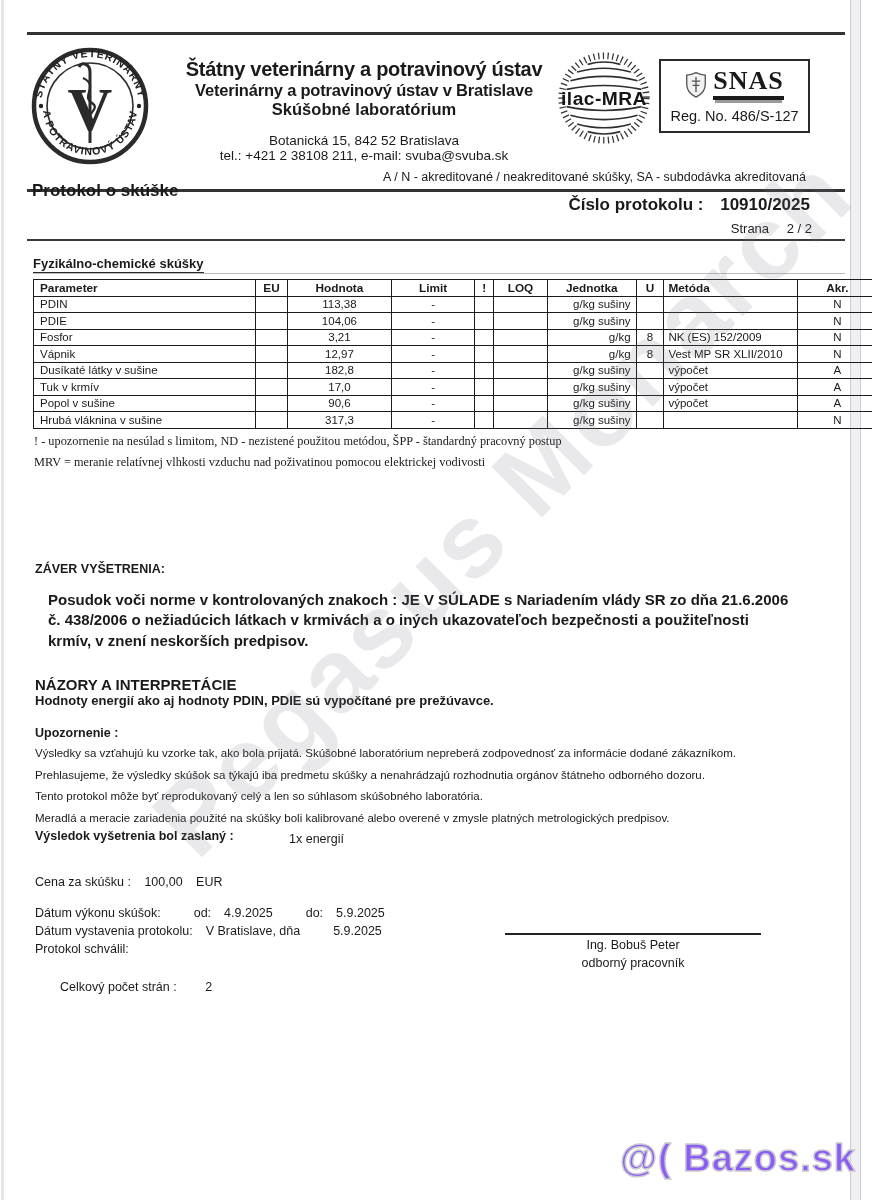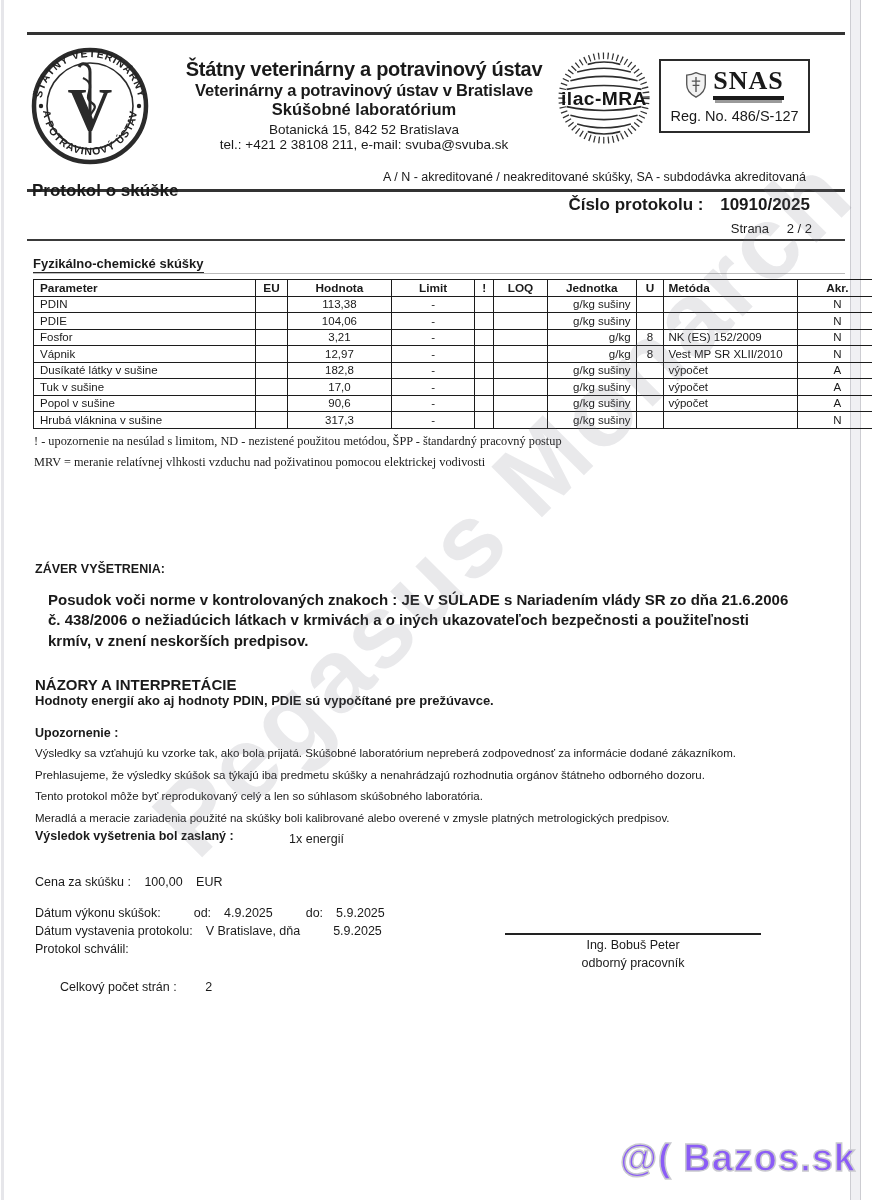--- a/index.html
+++ b/index.html
@@ -14,21 +14,21 @@
                 border-left:1px solid #cdcdd2; border-right:1px solid #cdcdd2; }
 
   .rule { left:27px; width:818px; height:3px; background:#333; }
   .rule-thin { left:27px; width:818px; height:2px; background:#3a3a3a; }
 
   
   .org-block { left:168px; top:58px; width:392px; text-align:center; }
   .org-l1 { font-size:20px; font-weight:bold; letter-spacing:-0.3px; }
   .org-l2 { font-size:16.5px; font-weight:bold; letter-spacing:-0.2px; }
   .org-l3 { font-size:16.5px; font-weight:bold; }
-  .org-addr { font-size:13.5px; margin-top:3px; }
+  .org-addr { font-size:13.5px; margin-top:14px; }
   .org-tel  { font-size:13.5px; }
 
   .snas-box { left:659px; top:59px; width:151px; height:74px; border:2.5px solid #2b2b2b;
               display:flex; flex-direction:column; align-items:center; justify-content:center; }
   .snas-row { display:flex; align-items:center; gap:6px; }
   .snas-word { font-family:"Liberation Serif", serif; font-weight:bold; font-size:26px; letter-spacing:1px;
                border-bottom:4px solid #1a1a1a; box-shadow:0 5px 0 -2px #9a9a9a; line-height:1; padding-bottom:2px; }
   .snas-reg { font-size:14.5px; margin-top:8px; }
 
   .accred-note { top:170px; right:66px; font-size:12.5px; }
@@ -256,21 +256,21 @@
           <td class="c2">182,8</td>
           <td class="c3">-</td>
           <td class="c4"></td>
           <td class="c5"></td>
           <td class="c6">g/kg sušiny</td>
           <td class="c7"></td>
           <td class="c8">výpočet</td>
           <td class="c9">A</td>
         </tr>
         <tr>
-          <td class="c0">Tuk v sušine</td>
+          <td class="c0">Tuk v krmív</td>
           <td class="c1"></td>
           <td class="c2">17,0</td>
           <td class="c3">-</td>
           <td class="c4"></td>
           <td class="c5"></td>
           <td class="c6">g/kg sušiny</td>
           <td class="c7"></td>
           <td class="c8">výpočet</td>
           <td class="c9">A</td>
         </tr>

